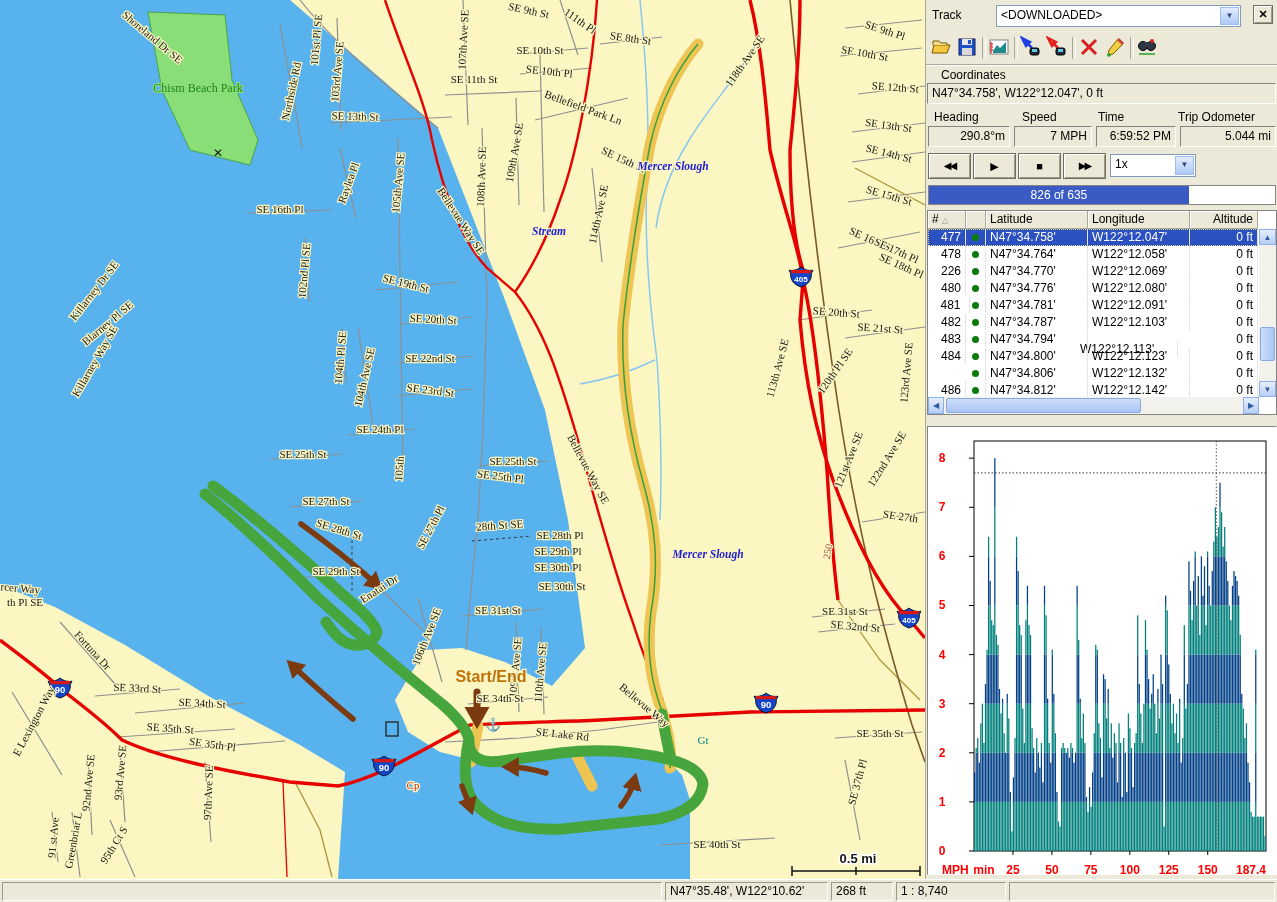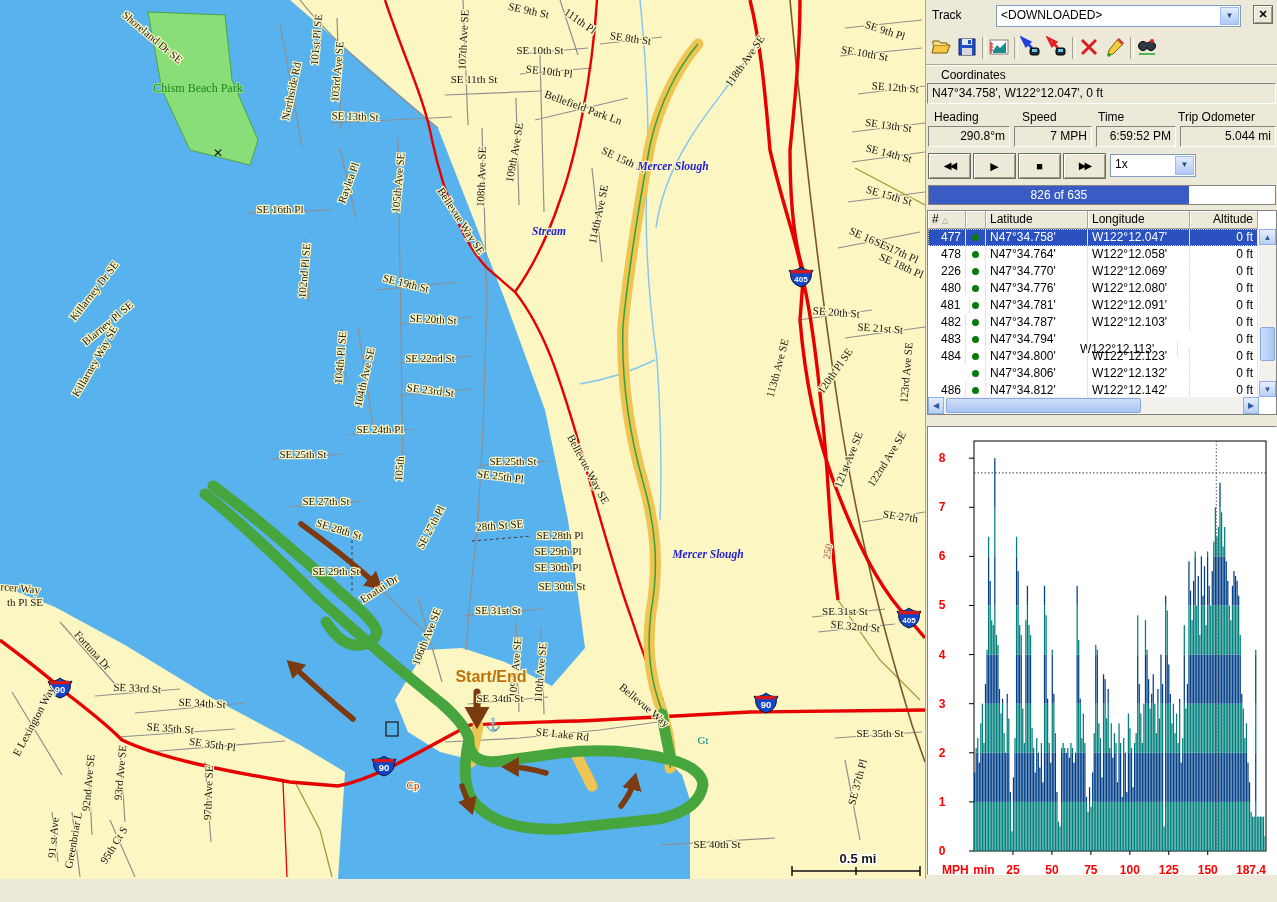--- a/index.html
+++ b/index.html
@@ -1173,13 +1173,20 @@
           <text x="201.81643543223052" y="447" text-anchor="middle" font-size="12" font-weight="bold" fill="#ff0000" font-family="&quot;Liberation Sans&quot;,sans-serif">100</text>
           <line x1="240.77054429028814" y1="424" x2="240.77054429028814" y2="428" stroke="#000" stroke-width="1"></line>
           <text x="240.77054429028814" y="447" text-anchor="middle" font-size="12" font-weight="bold" fill="#ff0000" font-family="&quot;Liberation Sans&quot;,sans-serif">125</text>
           <line x1="279.72465314834574" y1="424" x2="279.72465314834574" y2="428" stroke="#000" stroke-width="1"></line>
           <text x="279.72465314834574" y="447" text-anchor="middle" font-size="12" font-weight="bold" fill="#ff0000" font-family="&quot;Liberation Sans&quot;,sans-serif">150</text>
           <text x="338" y="447" text-anchor="end" font-size="12" font-weight="bold" fill="#ff0000" font-family="&quot;Liberation Sans&quot;,sans-serif">187.4</text>
         </svg>
     </div>
   </div>
 
+  <div id="statusbar">
+    <div class="sseg" style="left:2px;width:660px;"></div>
+    <div class="sseg" style="left:665px;width:163px;">N47°35.48', W122°10.62'</div>
+    <div class="sseg" style="left:831px;width:62px;">268 ft</div>
+    <div class="sseg" style="left:896px;width:110px;">1 : 8,740</div>
+    <div class="sseg" style="left:1009px;width:266px;"></div>
+  </div>
 </div>
 
 </body></html>

